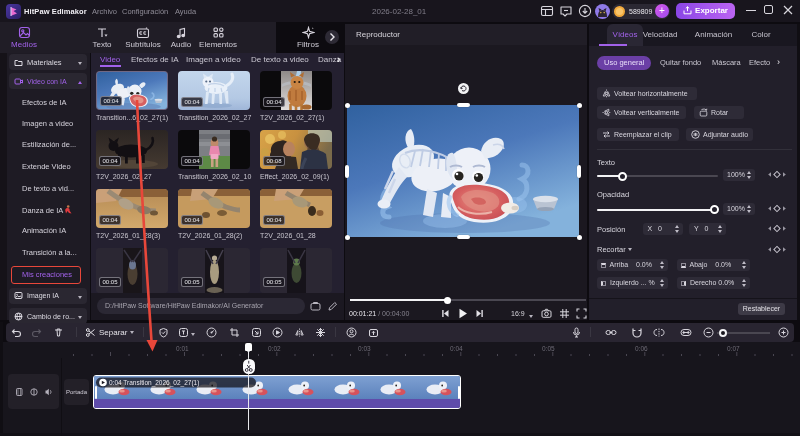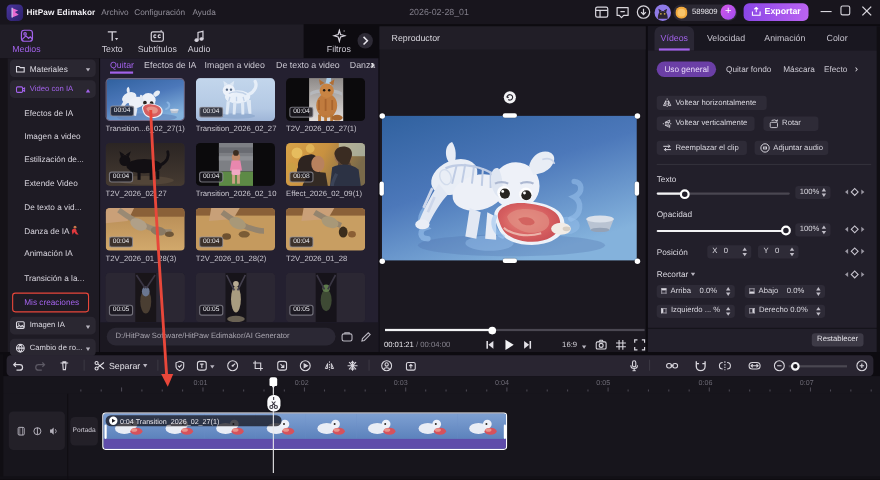--- a/index.html
+++ b/index.html
@@ -157,20 +157,28 @@
             <path d="M10.5 1 l.3 .8 .8 .3 -.8 .3 -.3 .8 -.3-.8 -.8-.3 .8-.3 z" fill="#d6d3dc" stroke="none"></path>
           </svg>
         </div>Subtítulos</div>
     <div class="navtab" style="position:absolute;left:156px;width:50px;"><div class="ic">
           <svg width="13" height="13" viewBox="0 0 13 13" fill="none" stroke="#d6d3dc" stroke-width="1.1" style="margin:0 auto;">
             <path d="M5 10.5 V3.5 L9.5 2.5 V9.5"></path>
             <ellipse cx="3.7" cy="10.5" rx="1.4" ry="1.1" fill="#d6d3dc"></ellipse>
             <ellipse cx="8.2" cy="9.5" rx="1.4" ry="1.1" fill="#d6d3dc"></ellipse>
           </svg>
         </div>Audio</div>
+    <div class="navtab" style="position:absolute;left:190px;width:56px;"><div class="ic">
+          <svg width="13" height="13" viewBox="0 0 13 13" fill="none" stroke="#d6d3dc" stroke-width="1.1" style="margin:0 auto;">
+            <rect x="2" y="2" width="3.4" height="3.4" rx="1"></rect>
+            <rect x="7.6" y="2" width="3.4" height="3.4" rx="1.7"></rect>
+            <rect x="2" y="7.6" width="3.4" height="3.4" rx="1"></rect>
+            <rect x="7.6" y="7.6" width="3.4" height="3.4" rx="1"></rect>
+          </svg>
+        </div>Elementos</div>
     <div class="navtab" style="position:absolute;left:284px;width:48px;"><div class="ic">
           <svg width="13" height="13" viewBox="0 0 13 13" fill="none" stroke="#d6d3dc" stroke-width="1.1" style="margin:0 auto;">
             <path d="M6.5 1.5 L7.6 5.4 L11.5 6.5 L7.6 7.6 L6.5 11.5 L5.4 7.6 L1.5 6.5 L5.4 5.4 Z"></path>
             <path d="M10.8 1.2 l.25 .7 .7 .25 -.7 .25 -.25 .7 -.25-.7 -.7-.25 .7-.25 z" fill="#d6d3dc" stroke="none"></path>
           </svg>
         </div>Filtros</div>
     <div class="abs" style="left:325px;top:8px;width:14px;height:14px;border-radius:50%;background:#2d2a35;">
       <svg width="14" height="14" viewBox="0 0 14 14" fill="none" stroke="#e8e6ec" stroke-width="1.4">
           <path d="M5.5 3.5 L9 7 L5.5 10.5"></path>
         </svg>
@@ -220,21 +228,21 @@
       <svg width="9" height="9" viewBox="0 0 9 9" fill="none" stroke="#dcdae2" stroke-width="1">
           <circle cx="4.5" cy="4.5" r="3.5"></circle>
           <path d="M1 4.5 h7 M4.5 1 c-2 2 -2 5 0 7 M4.5 1 c2 2 2 5 0 7"></path>
         </svg>
       <span style="font-size:7px;">Cambio de ro...</span>
         <span style="position:absolute;right:5px;top:5.5px;"><i class="trid"></i></span>
     </div>
   </div>
 
   <div id="media" class="abs">
-    <div class="mtab" style="left:9px;color:#a262ea;">Quitar</div>
+    <div class="mtab" style="left:9px;color:#a262ea;">Video</div>
     <div class="abs" style="left:9px;top:12px;width:21px;height:1.5px;background:#a262ea;"></div>
     <div class="mtab" style="left:40px;">Efectos de IA</div>
     <div class="mtab" style="left:95px;">Imagen a video</div>
     <div class="mtab" style="left:160px;">De texto a video</div>
     <div class="mtab" style="left:227px;">Danza</div>
     <div class="abs" style="left:246px;top:1px;font-size:10px;font-weight:bold;color:#f2f2f4;">›</div>
 
     <div class="thumb" style="left:5px;top:18px;border:1px solid rgba(170,160,200,.55);">
       <svg width="72" height="39" viewBox="0 0 232 126">
           <rect width="232" height="126" fill="#6d8ec6"></rect>
@@ -575,21 +583,21 @@
           <path d="M3.8 1 V10 M7.2 1 V10 M1 3.8 H10 M1 7.2 H10"></path>
         </svg>
       <svg style="position:absolute;left:231px;top:2px;" width="11" height="11" viewBox="0 0 11 11" fill="none" stroke="#d8d6dd" stroke-width="1.1">
           <path d="M1 3.5 V1 H3.5 M7.5 1 H10 V3.5 M10 7.5 V10 H7.5 M3.5 10 H1 V7.5"></path>
         </svg>
     </div>
   </div>
 
   <div id="rightpanel" class="abs">
     <div class="rtabstrip"></div>
-    <div class="rtab sel" style="left:6px;width:36px;">Vídeos</div>
+    <div class="rtab sel" style="left:18px;width:36px;">Vídeos</div>
     <div class="abs" style="left:10px;top:20px;width:28px;height:1.5px;background:#a262ea;"></div>
     <div class="rtab" style="left:51px;width:40px;">Velocidad</div>
     <div class="rtab" style="left:103px;width:43px;">Animación</div>
     <div class="rtab" style="left:158px;width:28px;">Color</div>
 
     <div class="pill sel" style="left:8px;">Uso general</div>
     <div class="pill" style="left:71px;">Quitar fondo</div>
     <div class="pill" style="left:123px;">Máscara</div>
     <div class="pill" style="left:160px;">Efecto</div>
     <div class="abs" style="left:188px;top:33px;font-size:9px;color:#e8e6ec;">›</div>

